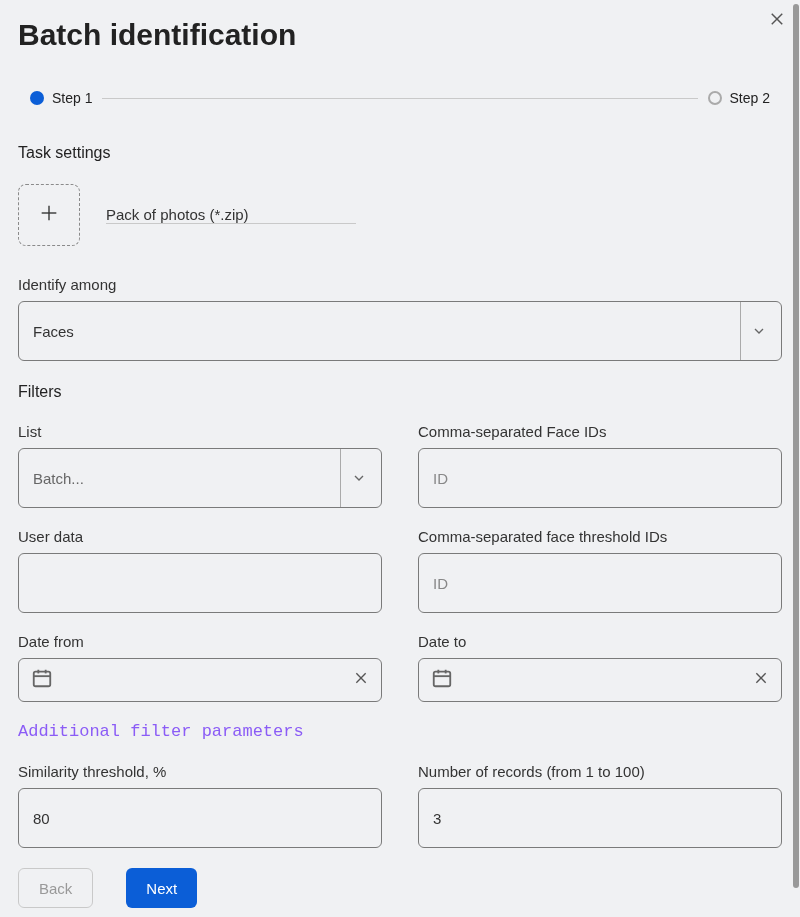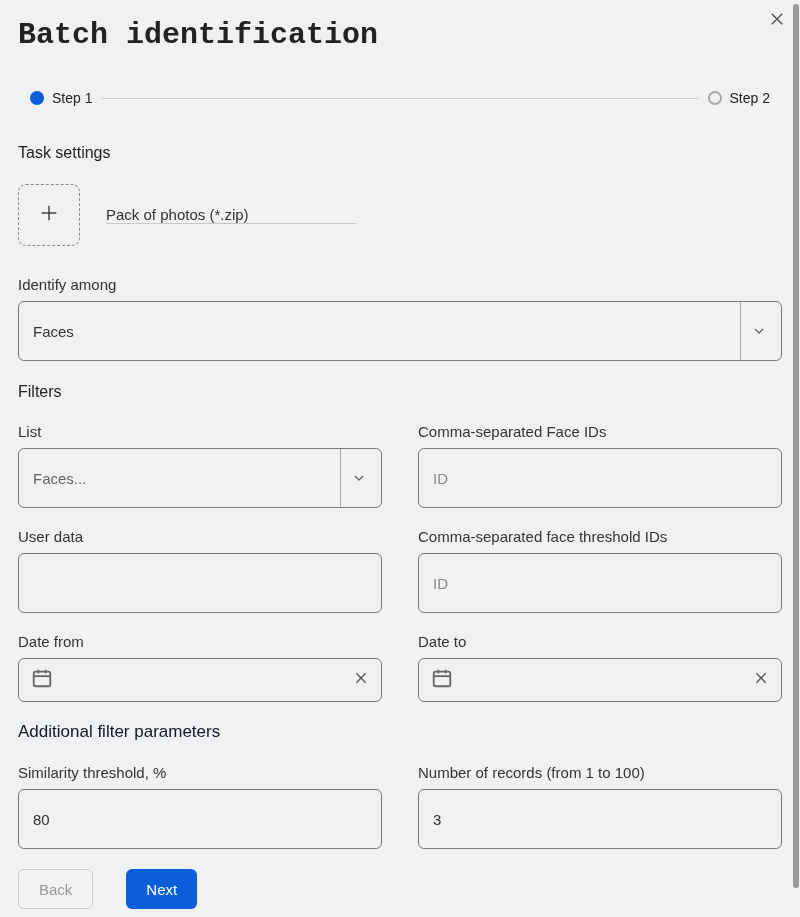--- a/index.html
+++ b/index.html
@@ -2,21 +2,21 @@
 <html><head>
   <meta charset="utf-8">
   <style>
     * { box-sizing: border-box; margin: 0; padding: 0; font-family: 'Segoe UI', Arial, sans-serif; }
     body { background: #f0f1f3; width: 800px; height: 917px; position: relative; overflow: hidden; }
     .container { padding: 18px 18px 20px 18px; height: 100%; overflow-y: auto; }
     .close-btn { position: absolute; top: 10px; right: 14px; cursor: pointer; color: #555; }
     .close-btn svg { width: 18px; height: 18px; }
     .scrollbar-track { position: absolute; right: 0; top: 0; width: 8px; height: 100%; }
     .scrollbar-thumb { position: absolute; right: 1px; top: 4px; width: 6px; height: 884px; background: #999; border-radius: 3px; }
-    h1.title { font-size: 30px; font-weight: 600; color: #222; margin-bottom: 38px; font-family: Liberation Mono, monospace; }
+    h1.title { font-size: 30px; font-weight: 600; color: #222; margin-bottom: 38px; }
     .stepper { display: flex; align-items: center; margin-bottom: 38px; padding: 0 12px; }
     .step { display: flex; align-items: center; gap: 8px; }
     .step-dot { width: 14px; height: 14px; border-radius: 50%; }
     .step-dot.active { background: #0b5ed7; }
     .step-dot.inactive { border: 2px solid #aaa; background: transparent; width: 14px; height: 14px; }
     .step-label { font-size: 14px; color: #222; }
     .step-line { flex: 1; height: 1px; background: #c9c9c9; margin: 0 10px; }
     h2.section-heading { font-size: 16px; font-weight: 400; color: #222; margin-bottom: 22px; }
     .upload-row { display: flex; align-items: center; gap: 26px; margin-bottom: 30px; }
     .upload-box { width: 62px; height: 62px; border: 1.5px dashed #8a8a8a; border-radius: 8px; display: flex; align-items: center; justify-content: center; cursor: pointer; }
@@ -33,21 +33,21 @@
     .select-placeholder { color: #666; }
     .select-arrow-wrap { display: flex; align-items: center; height: 100%; border-left: 1px solid #aaa; padding-left: 10px; }
     .select-arrow-wrap svg { width: 16px; height: 16px; stroke: #666; fill: none; }
     .input-box input { border: none; background: transparent; outline: none; width: 100%; height: 100%; font-size: 15px; color: #333; }
     .input-box input::placeholder { color: #888; }
     .date-box { width: 100%; height: 44px; border: 1px solid #7a7a7a; border-radius: 6px; background: #f0f1f3; display: flex; align-items: center; padding: 0 12px; gap: 10px; cursor: pointer; }
     .date-box .cal-icon svg { width: 22px; height: 22px; stroke: #666; fill: none; }
     .date-box .spacer { flex: 1; }
     .date-box .clear-icon { cursor: pointer; }
     .date-box .clear-icon svg { width: 16px; height: 16px; stroke: #555; }
-    h3.sub-heading { font-size: 17px; font-weight: 500; color: #0f172a; margin-bottom: 22px; }
+    h3.sub-heading { font-size: 17px; font-weight: 500; color: #8b5cf6; margin-bottom: 22px; font-family: Liberation Mono, monospace; }
     .button-row { display: flex; gap: 33px; margin-top: 6px; }
     .btn { height: 40px; padding: 0 20px; border-radius: 6px; font-size: 15px; cursor: pointer; display: inline-flex; align-items: center; justify-content: center; border: none; }
     .btn-back { background: #f0f1f3; border: 1px solid #c9c9c9; color: #999; cursor: not-allowed; }
     .btn-next { background: #0b5ed7; color: #fff; }
   </style>
 </head>
 <body>
 
 <div class="close-btn">
   <svg viewBox="0 0 24 24" fill="none" stroke="currentColor" stroke-width="2">
@@ -103,21 +103,21 @@
       </span>
     </div>
   </div>
 
   <h2 class="section-heading">Filters</h2>
 
   <div class="row-two">
     <div class="col">
       <span class="field-label">List</span>
       <div class="select-box">
-        <span class="select-placeholder">Faces...</span>
+        <span class="select-placeholder">Batch...</span>
         <span class="select-arrow-wrap">
           <svg viewBox="0 0 24 24" stroke-width="2">
               <polyline points="6 9 12 15 18 9"></polyline>
             </svg>
         </span>
       </div>
     </div>
     <div class="col">
       <span class="field-label">Comma-separated Face IDs</span>
       <div class="input-box">

